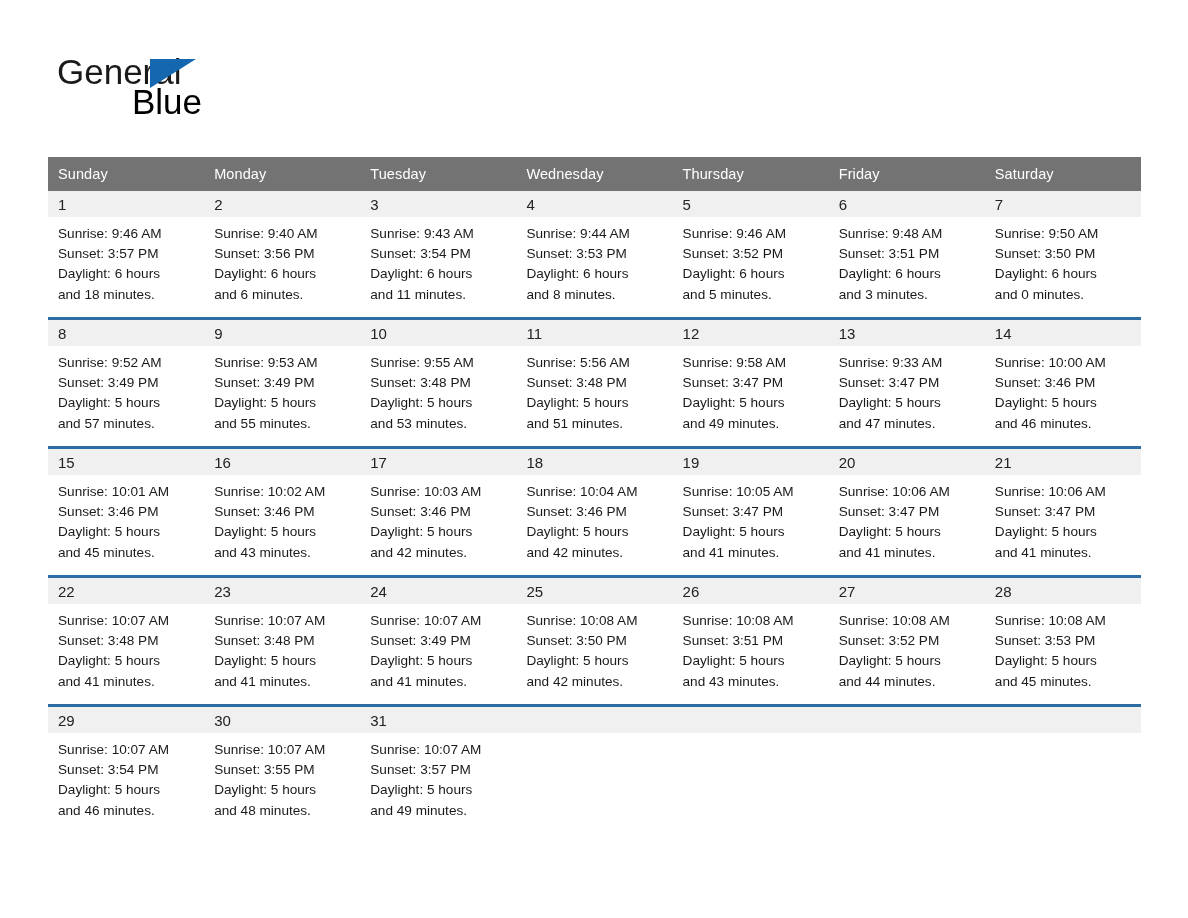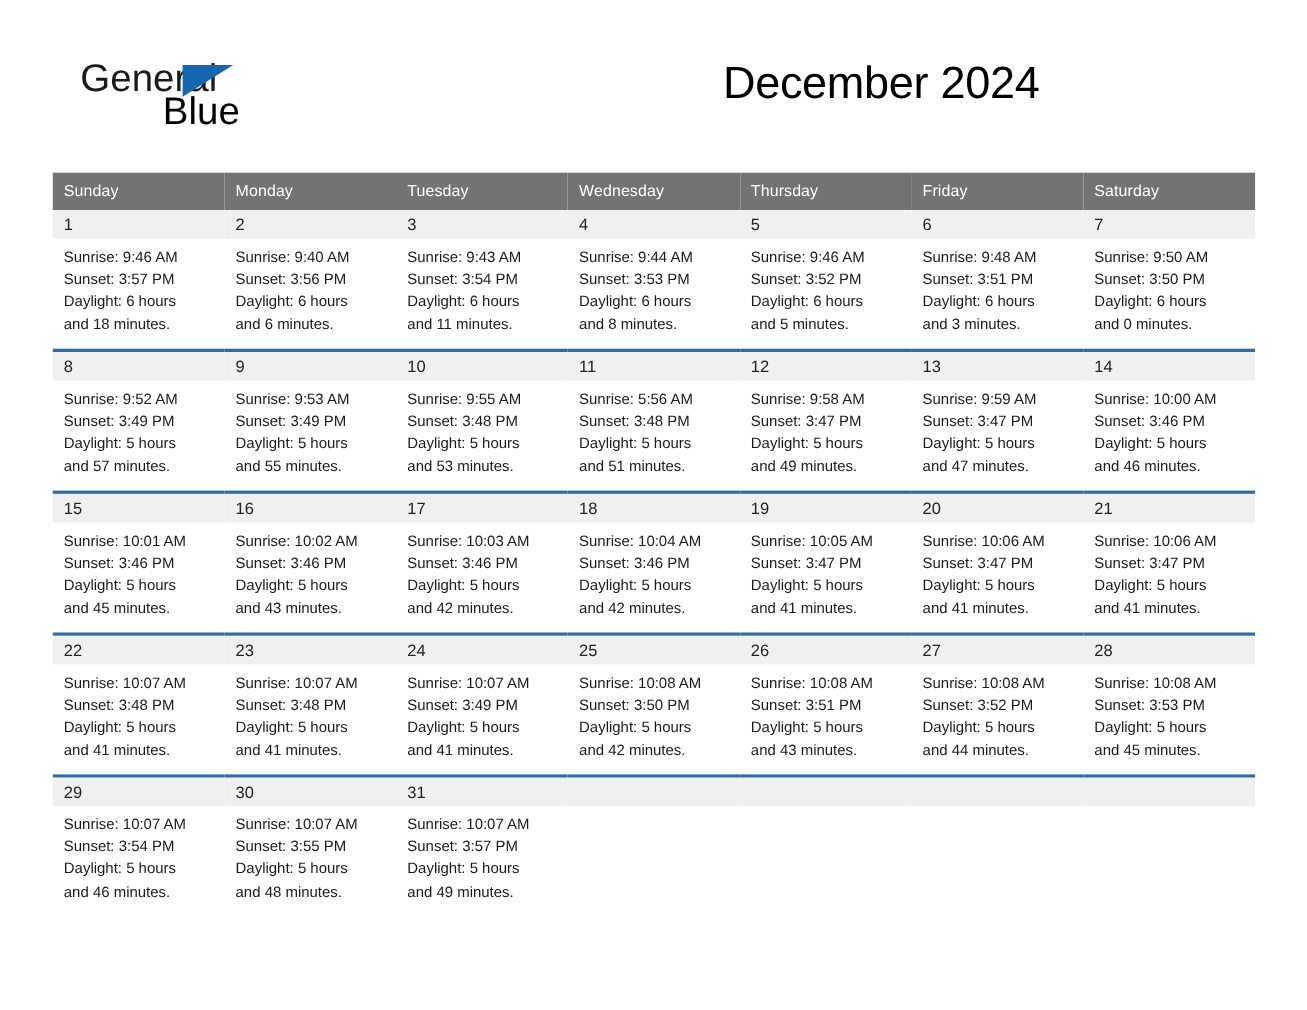--- a/index.html
+++ b/index.html
@@ -17,21 +17,21 @@
   .page {
     position: relative;
     width: 1188px;
     height: 918px;
     box-sizing: border-box;
   }
 
   
   .header {
     position: absolute;
-    left: 16px;
+    left: 0;
     top: 0;
     width: 980px;
     height: 150px;
   }
   .logo {
     position: absolute;
     left: 57px;
     top: 52px;
     width: 260px;
     height: 70px;
@@ -152,21 +152,20 @@
 
   <div class="header">
 
     <div class="logo">
       <span class="logo-general">General</span>
       <span class="logo-triangle"></span>
       <span class="logo-blue">Blue</span>
     </div>
 
     <div class="title-block">
-      <div class="month-title">December 2024</div>
     </div>
 
   </div>
 
   <table class="calendar">
     <colgroup>
       <col>
         <col>
         <col>
         <col>
@@ -318,21 +317,21 @@
                 <div>Sunset: 3:47 PM</div>
                 <div>Daylight: 5 hours</div>
                 <div>and 49 minutes.</div>
               </div>
             </div>
           </td>
           <td>
             <div class="cell">
               <div class="daynum-band">13</div>
               <div class="details">
-                <div>Sunrise: 9:59 AM</div>
+                <div>Sunrise: 9:33 AM</div>
                 <div>Sunset: 3:47 PM</div>
                 <div>Daylight: 5 hours</div>
                 <div>and 47 minutes.</div>
               </div>
             </div>
           </td>
           <td>
             <div class="cell">
               <div class="daynum-band">14</div>
               <div class="details">

